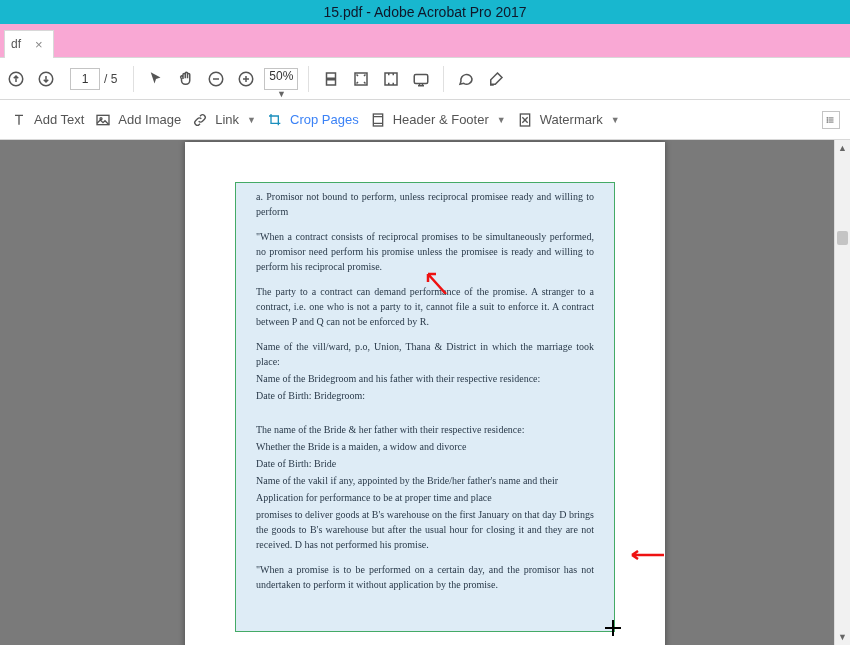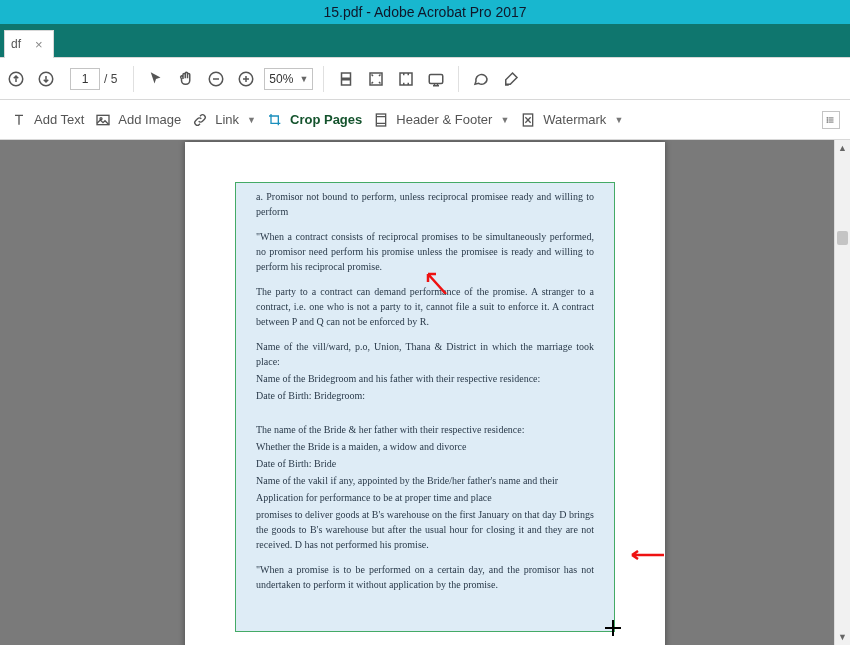--- a/index.html
+++ b/index.html
@@ -1,36 +1,36 @@
 <!DOCTYPE html>
 <html><head>
 <meta charset="utf-8">
 <style>
   * { box-sizing: border-box; margin: 0; padding: 0; }
   html, body { width: 850px; height: 645px; overflow: hidden; font-family: "Segoe UI", Arial, sans-serif; font-size: 13px; color: #333; background: #fff; }
 
   .titlebar { background: #18b7cf; height: 24px; display: flex; align-items: center; justify-content: center; color: #0f172a; font-size: 14px; }
 
-  .tabbar { height: 34px; border-bottom: 1px solid #d8d8d8; display: flex; align-items: center; padding-left: 4px; background: #0f766e; }
+  .tabbar { height: 34px; border-bottom: 1px solid #d8d8d8; display: flex; align-items: center; padding-left: 4px; background: #f9a8d4; }
   .tab { display: flex; align-items: center; height: 28px; padding: 0 10px 0 6px; border: 1px solid #d8d8d8; border-bottom: none; background: #fff; font-size: 12px; gap: 14px; margin-top: 6px; color: #555; }
   .tab-close { font-size: 13px; color: #888; cursor: pointer; }
 
   .maintoolbar { height: 42px; border-bottom: 1px solid #d8d8d8; display: flex; align-items: center; padding: 0 4px; gap: 6px; background: #fff; }
   .icon-slot { width: 24px; height: 24px; display: flex; align-items: center; justify-content: center; color: #555; }
   .icon-slot svg { width: 18px; height: 18px; }
   .pagebox { display: flex; align-items: center; gap: 4px; margin: 0 6px; }
   .pagenum { width: 30px; height: 22px; border: 1px solid #c4c4c4; text-align: center; font-size: 12px; line-height: 20px; background: #fff; }
   .pagetotal { font-size: 12px; color: #444; }
   .vr { width: 1px; height: 26px; background: #e0e0e0; margin: 0 4px; }
-  .zoombox { display: flex; align-items: center; border: 1px solid #c4c4c4; height: 22px; padding: 0 4px; gap: 6px; font-size: 12px; background: #fff; }
+  .zoombox { display: flex; align-items: center; border: 1px solid #c4c4c4; height: 22px; padding: 0 4px; gap: 6px; font-size: 12px; background: #fff; flex-direction: column; }
   .zoom-caret { font-size: 9px; color: #666; }
 
   .edittoolbar { height: 40px; border-bottom: 1px solid #d8d8d8; display: flex; align-items: center; padding: 0 10px; gap: 10px; background: #fff; font-size: 13px; color: #555; }
   .etool { display: flex; align-items: center; gap: 6px; cursor: pointer; }
-  .etool.active { color: #14532d; font-weight: bold; }
+  .etool.active { color: #3b82f6; }
   .etool .ic { width: 18px; height: 18px; display: flex; align-items: center; justify-content: center; }
   .etool .ic svg { width: 16px; height: 16px; }
   .caret { font-size: 9px; color: #777; margin-left: 2px; }
 
   .workarea { position: relative; height: calc(645px - 24px - 34px - 42px - 40px); background: #7a7a7a; display: flex; justify-content: center; overflow: hidden; }
   .vscroll { position: absolute; right: 0; top: 0; bottom: 0; width: 16px; background: #f1f1f1; border-left: 1px solid #ddd; }
   .vscroll-up, .vscroll-down { height: 16px; display:flex; align-items:center; justify-content:center; font-size:9px; color:#666; }
   .vscroll-track { position:absolute; top:16px; bottom:16px; left:0; right:0; }
   .vscroll-thumb { position:absolute; top:75px; left:2px; right:2px; height:14px; background:#c4c4c4; border-radius:2px; }
 

